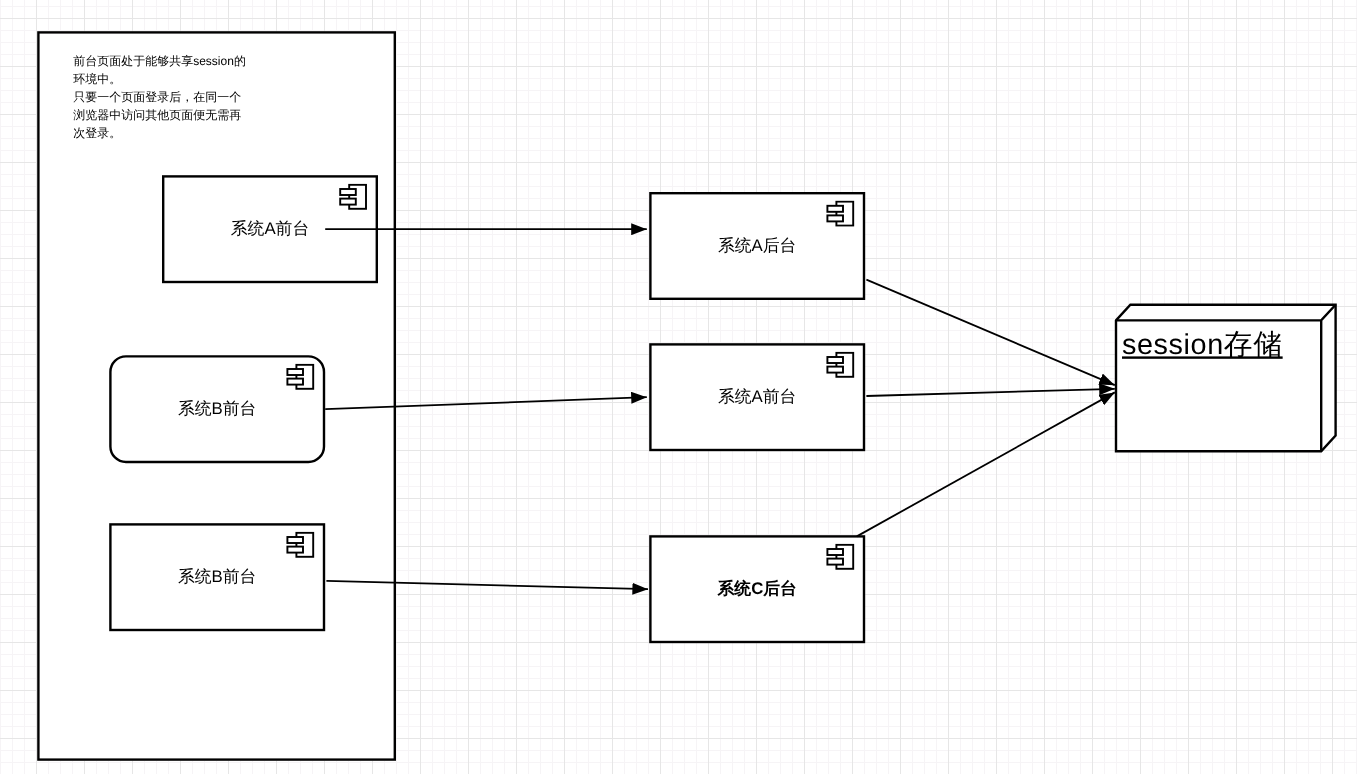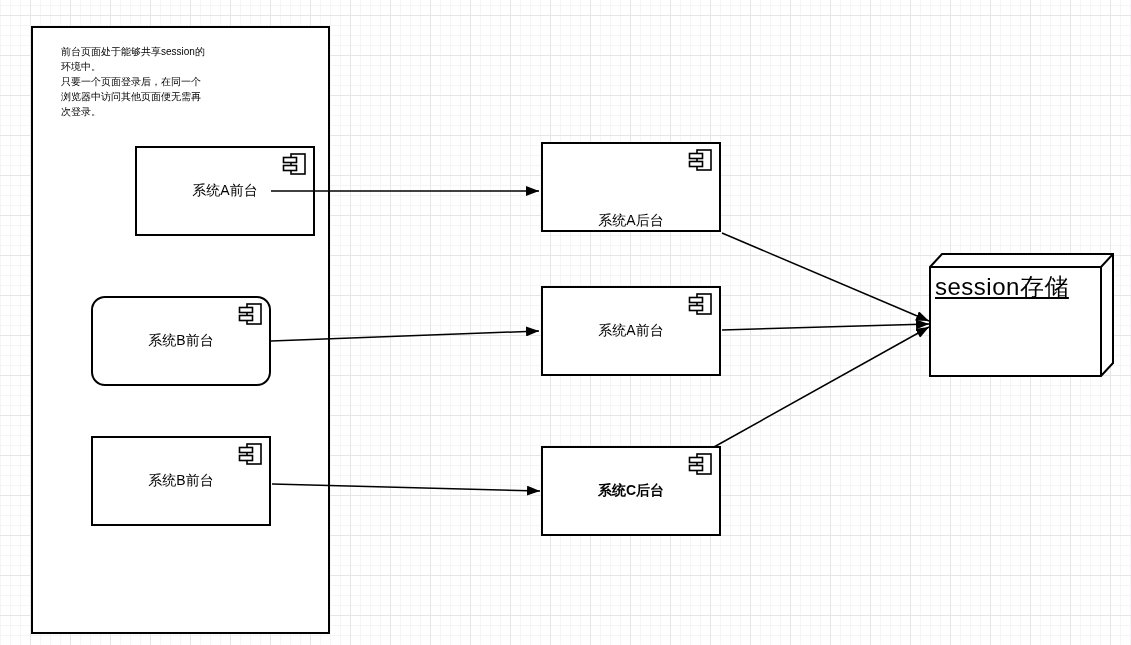--- a/index.html
+++ b/index.html
@@ -54,21 +54,21 @@
   .shape-box .label { font-size: 14px; }
   .comp-icon {
     position: absolute;
     top: 5px; right: 6px;
     width: 25px; height: 22px;
   }
 
   #front-a { left: 91px;  top: 146px; margin-left: 44px; }
   #front-b { left: 91px;  top: 296px; border-radius: 14px; }
   #front-c { left: 91px;  top: 436px; }
-  #back-a  { left: 541px; top: 142px; align-items: flex-end; }
+  #back-a  { left: 541px; top: 160px; }
   #back-b  { left: 541px; top: 286px; }
   #back-c  { left: 541px; top: 446px; font-weight: bold; }
 
   
   .overlay {
     position: absolute;
     left: 0; top: 0;
     width: 1131px; height: 645px;
     pointer-events: none;
   }

